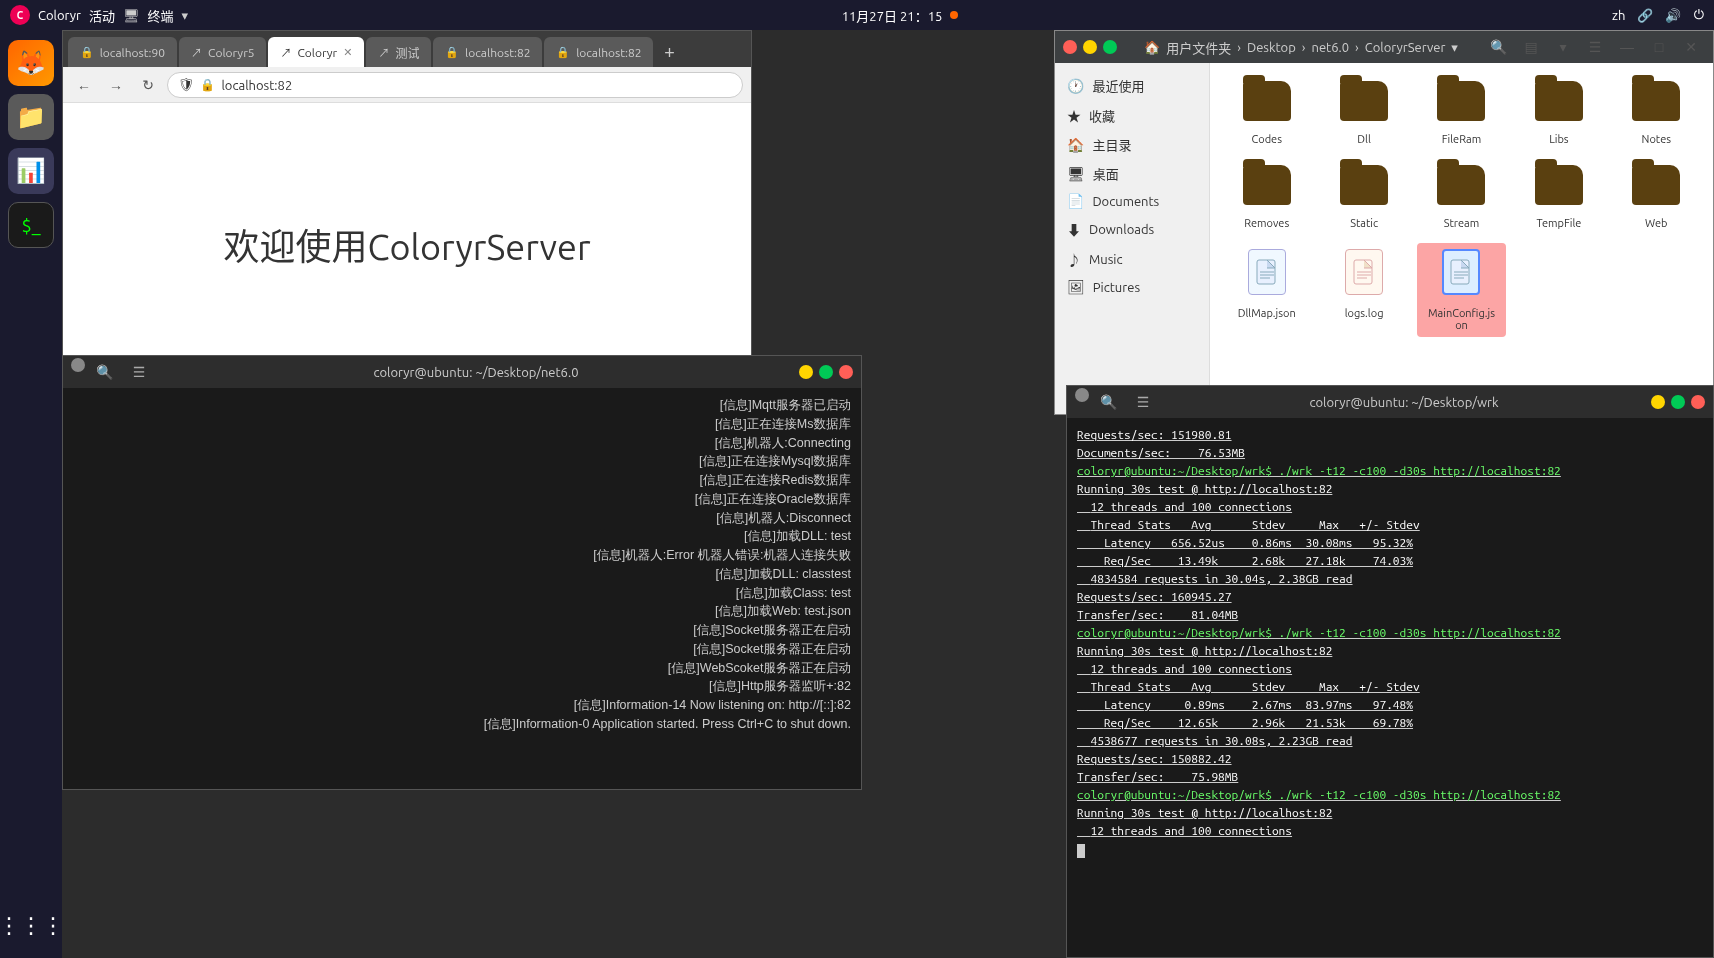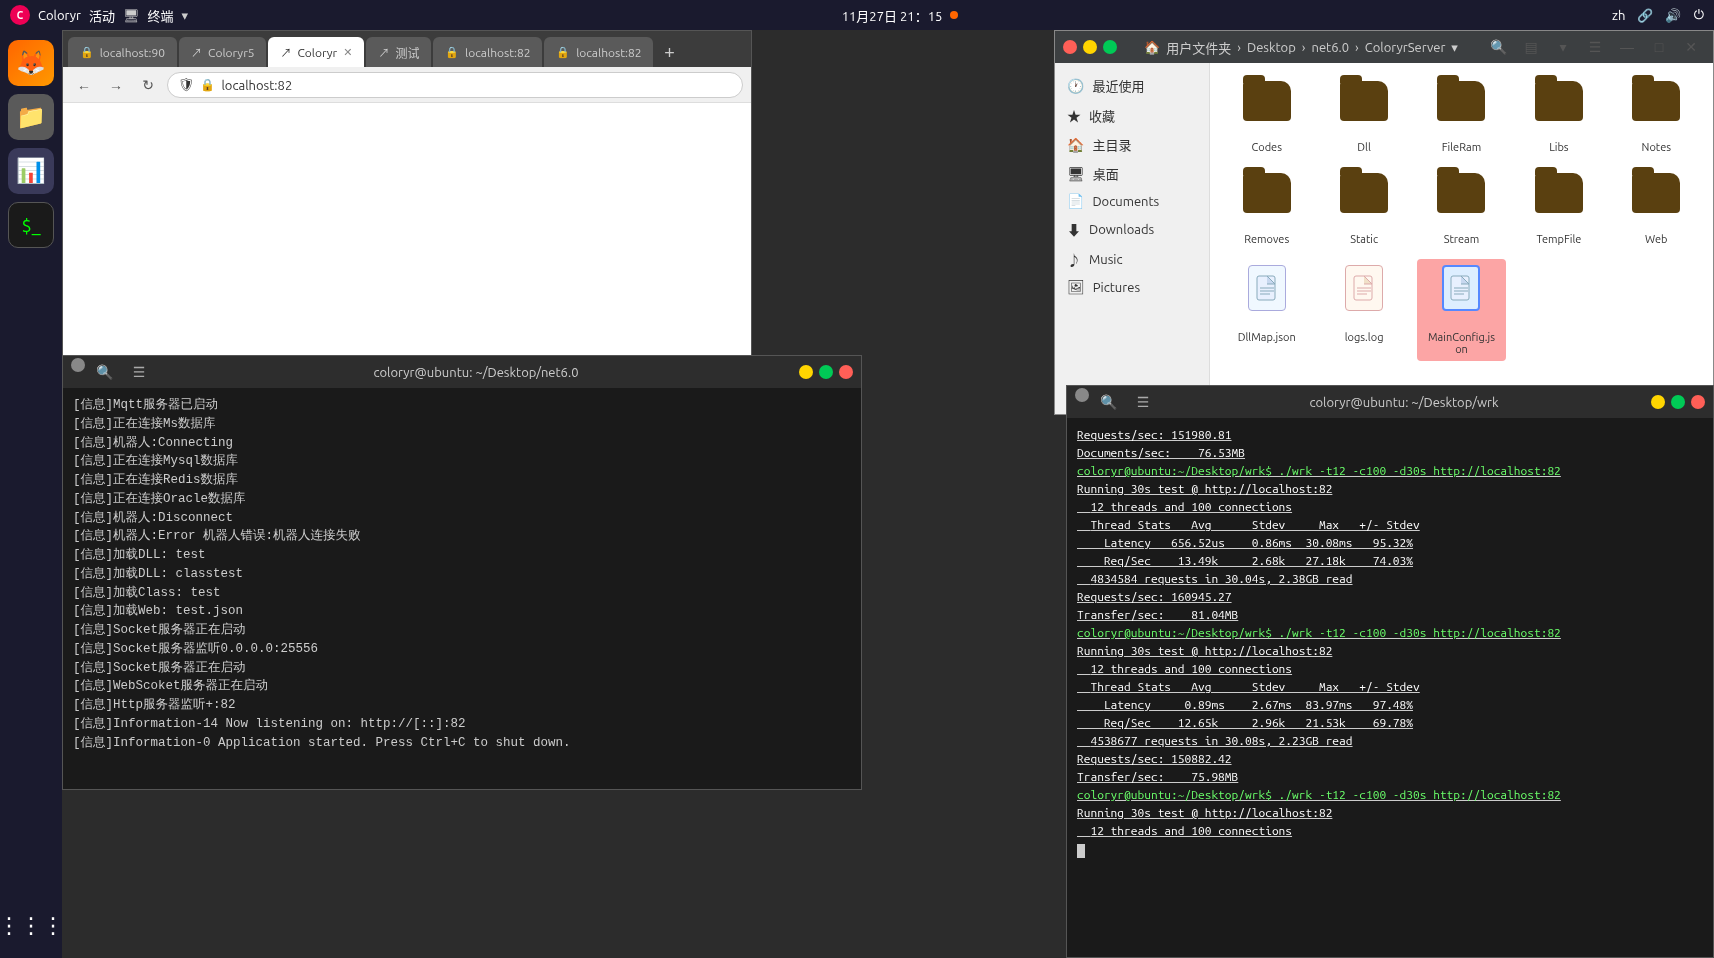--- a/index.html
+++ b/index.html
@@ -273,21 +273,21 @@
       grid-template-columns: repeat(5, 1fr);
       gap: 8px;
       align-content: start;
       overflow-y: auto;
       background: #fff;
     }
     .fm-item {
       display: flex;
       flex-direction: column;
       align-items: center;
-      gap: 20px;
+      gap: 12px;
       padding: 6px;
       border-radius: 4px;
       cursor: pointer;
     }
     .folder-icon {
       width: 48px; height: 40px;
       background: #8b6914;
       border-radius: 4px 10px 4px 4px;
       position: relative;
     }
@@ -349,24 +349,25 @@
       padding: 0 8px;
       color: #ccc;
       font-size: 13px;
     }
     .terminal-title-center { flex: 1; text-align: center; }
     .terminal-btns { display: flex; gap: 6px; }
     .terminal-content {
       flex: 1;
       padding: 8px 10px;
       overflow-y: auto;
-      font-family: Liberation Mono, monospace;
+      font-family: Liberation Sans, sans-serif;
       font-size: 12.5px;
       color: #ccc;
       line-height: 1.5;
+      text-align: right;
     }
     .term-line { white-space: pre-wrap; }
     .term-line.info { color: #ccc; }
     .term-cursor {
       display: inline-block;
       width: 8px; height: 14px;
       background: #ccc;
       vertical-align: bottom;
       animation: blink 1s infinite;
     }
@@ -474,20 +475,23 @@
   </div>
   <div class="browser-toolbar">
     <button class="nav-btn">←</button>
     <button class="nav-btn">→</button>
     <button class="nav-btn">↻</button>
     <div class="address-bar">
       <span>🛡</span>
       <span style="font-size:12px;">🔒</span>
       <span>localhost:82</span>
     </div>
+  </div>
+  <div class="browser-content">
+    <h1 class="welcome-text">欢迎使用ColoryrServer</h1>
   </div>
 </div>
 
 <div class="file-manager">
   <div class="fm-titlebar">
     <div class="fm-win-btns">
       <div class="win-btn close"></div>
       <div class="win-btn minimize"></div>
       <div class="win-btn maximize"></div>
     </div>
@@ -644,27 +648,26 @@
     </div>
   </div>
   <div class="terminal-content" id="terminal1-content">
   <div class="term-line info">[信息]Mqtt服务器已启动</div>
       <div class="term-line info">[信息]正在连接Ms数据库</div>
       <div class="term-line info">[信息]机器人:Connecting</div>
       <div class="term-line info">[信息]正在连接Mysql数据库</div>
       <div class="term-line info">[信息]正在连接Redis数据库</div>
       <div class="term-line info">[信息]正在连接Oracle数据库</div>
       <div class="term-line info">[信息]机器人:Disconnect</div>
+      <div class="term-line info">[信息]加载DLL: test</div>
       <div class="term-line info">[信息]机器人:Error 机器人错误:机器人连接失败</div>
-      <div class="term-line info">[信息]加载DLL: test</div>
       <div class="term-line info">[信息]加载DLL: classtest</div>
       <div class="term-line info">[信息]加载Class: test</div>
       <div class="term-line info">[信息]加载Web: test.json</div>
       <div class="term-line info">[信息]Socket服务器正在启动</div>
-      <div class="term-line info">[信息]Socket服务器监听0.0.0.0:25556</div>
       <div class="term-line info">[信息]Socket服务器正在启动</div>
       <div class="term-line info">[信息]WebScoket服务器正在启动</div>
       <div class="term-line info">[信息]Http服务器监听+:82</div>
       <div class="term-line info">[信息]Information-14 Now listening on: http://[::]:82</div>
       <div class="term-line info">[信息]Information-0 Application started. Press Ctrl+C to shut down.</div>
     </div>
 </div>
 
 <div class="terminal-2">
   <div class="terminal-titlebar">

